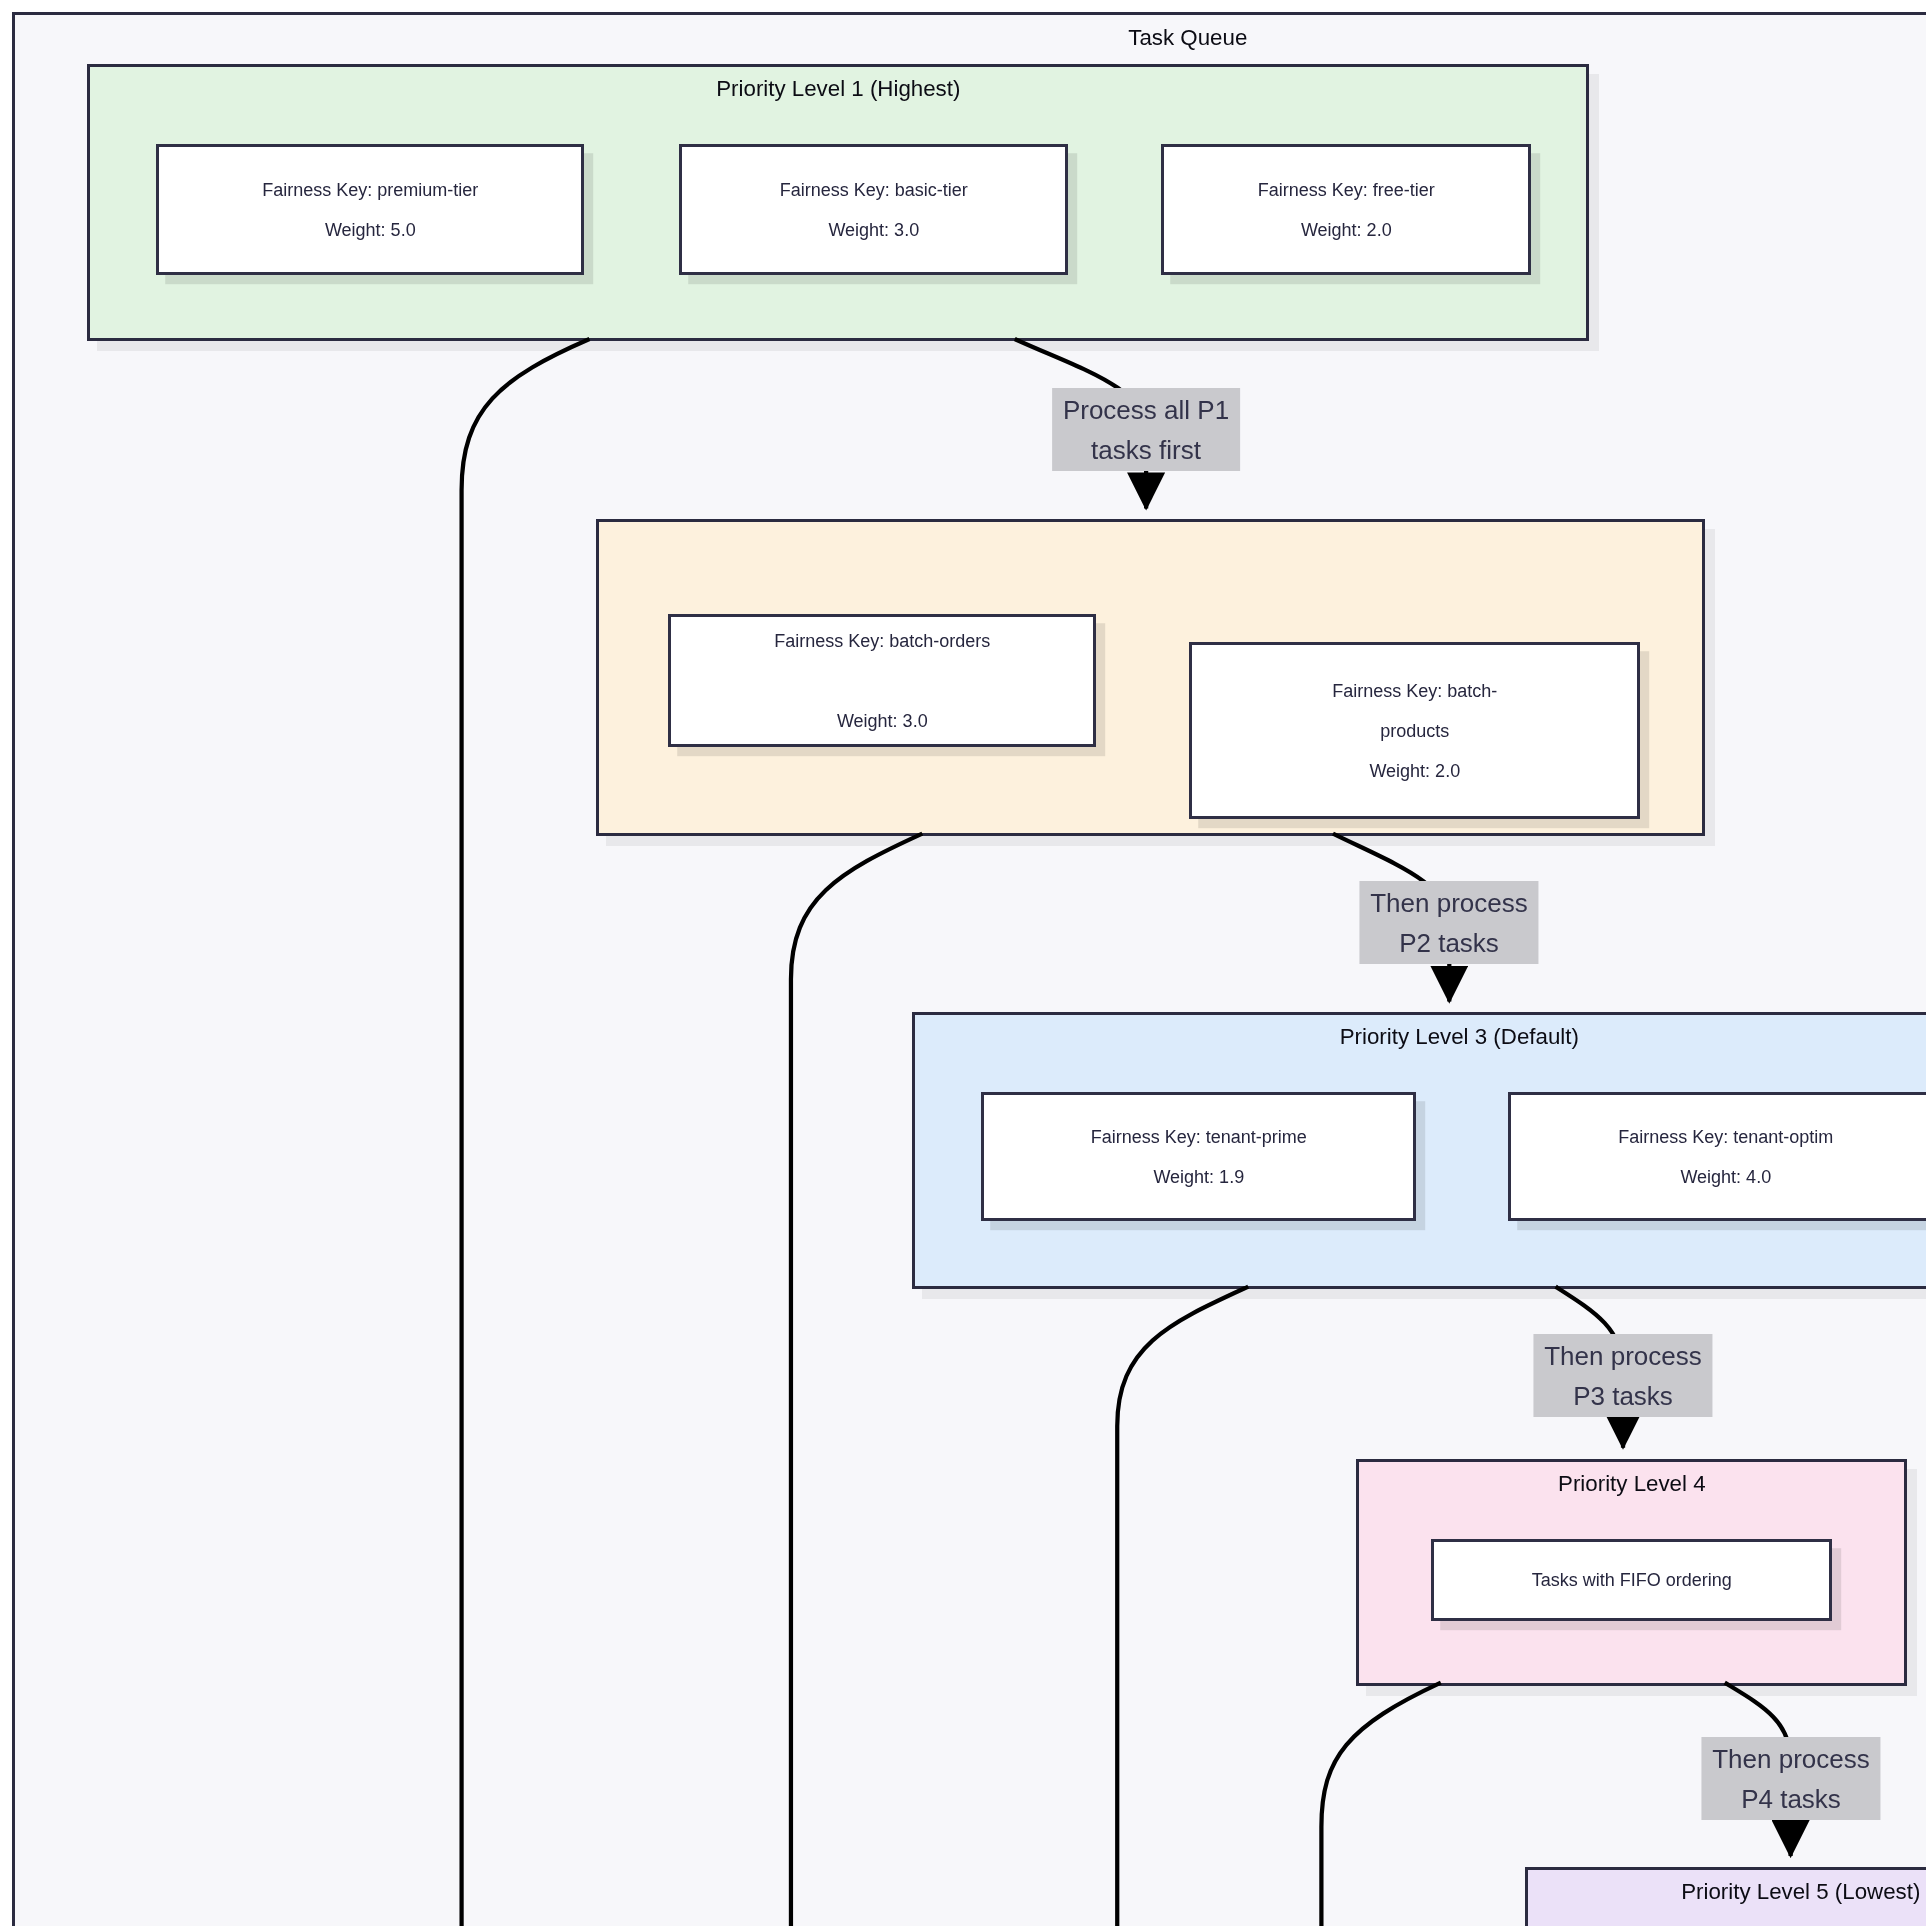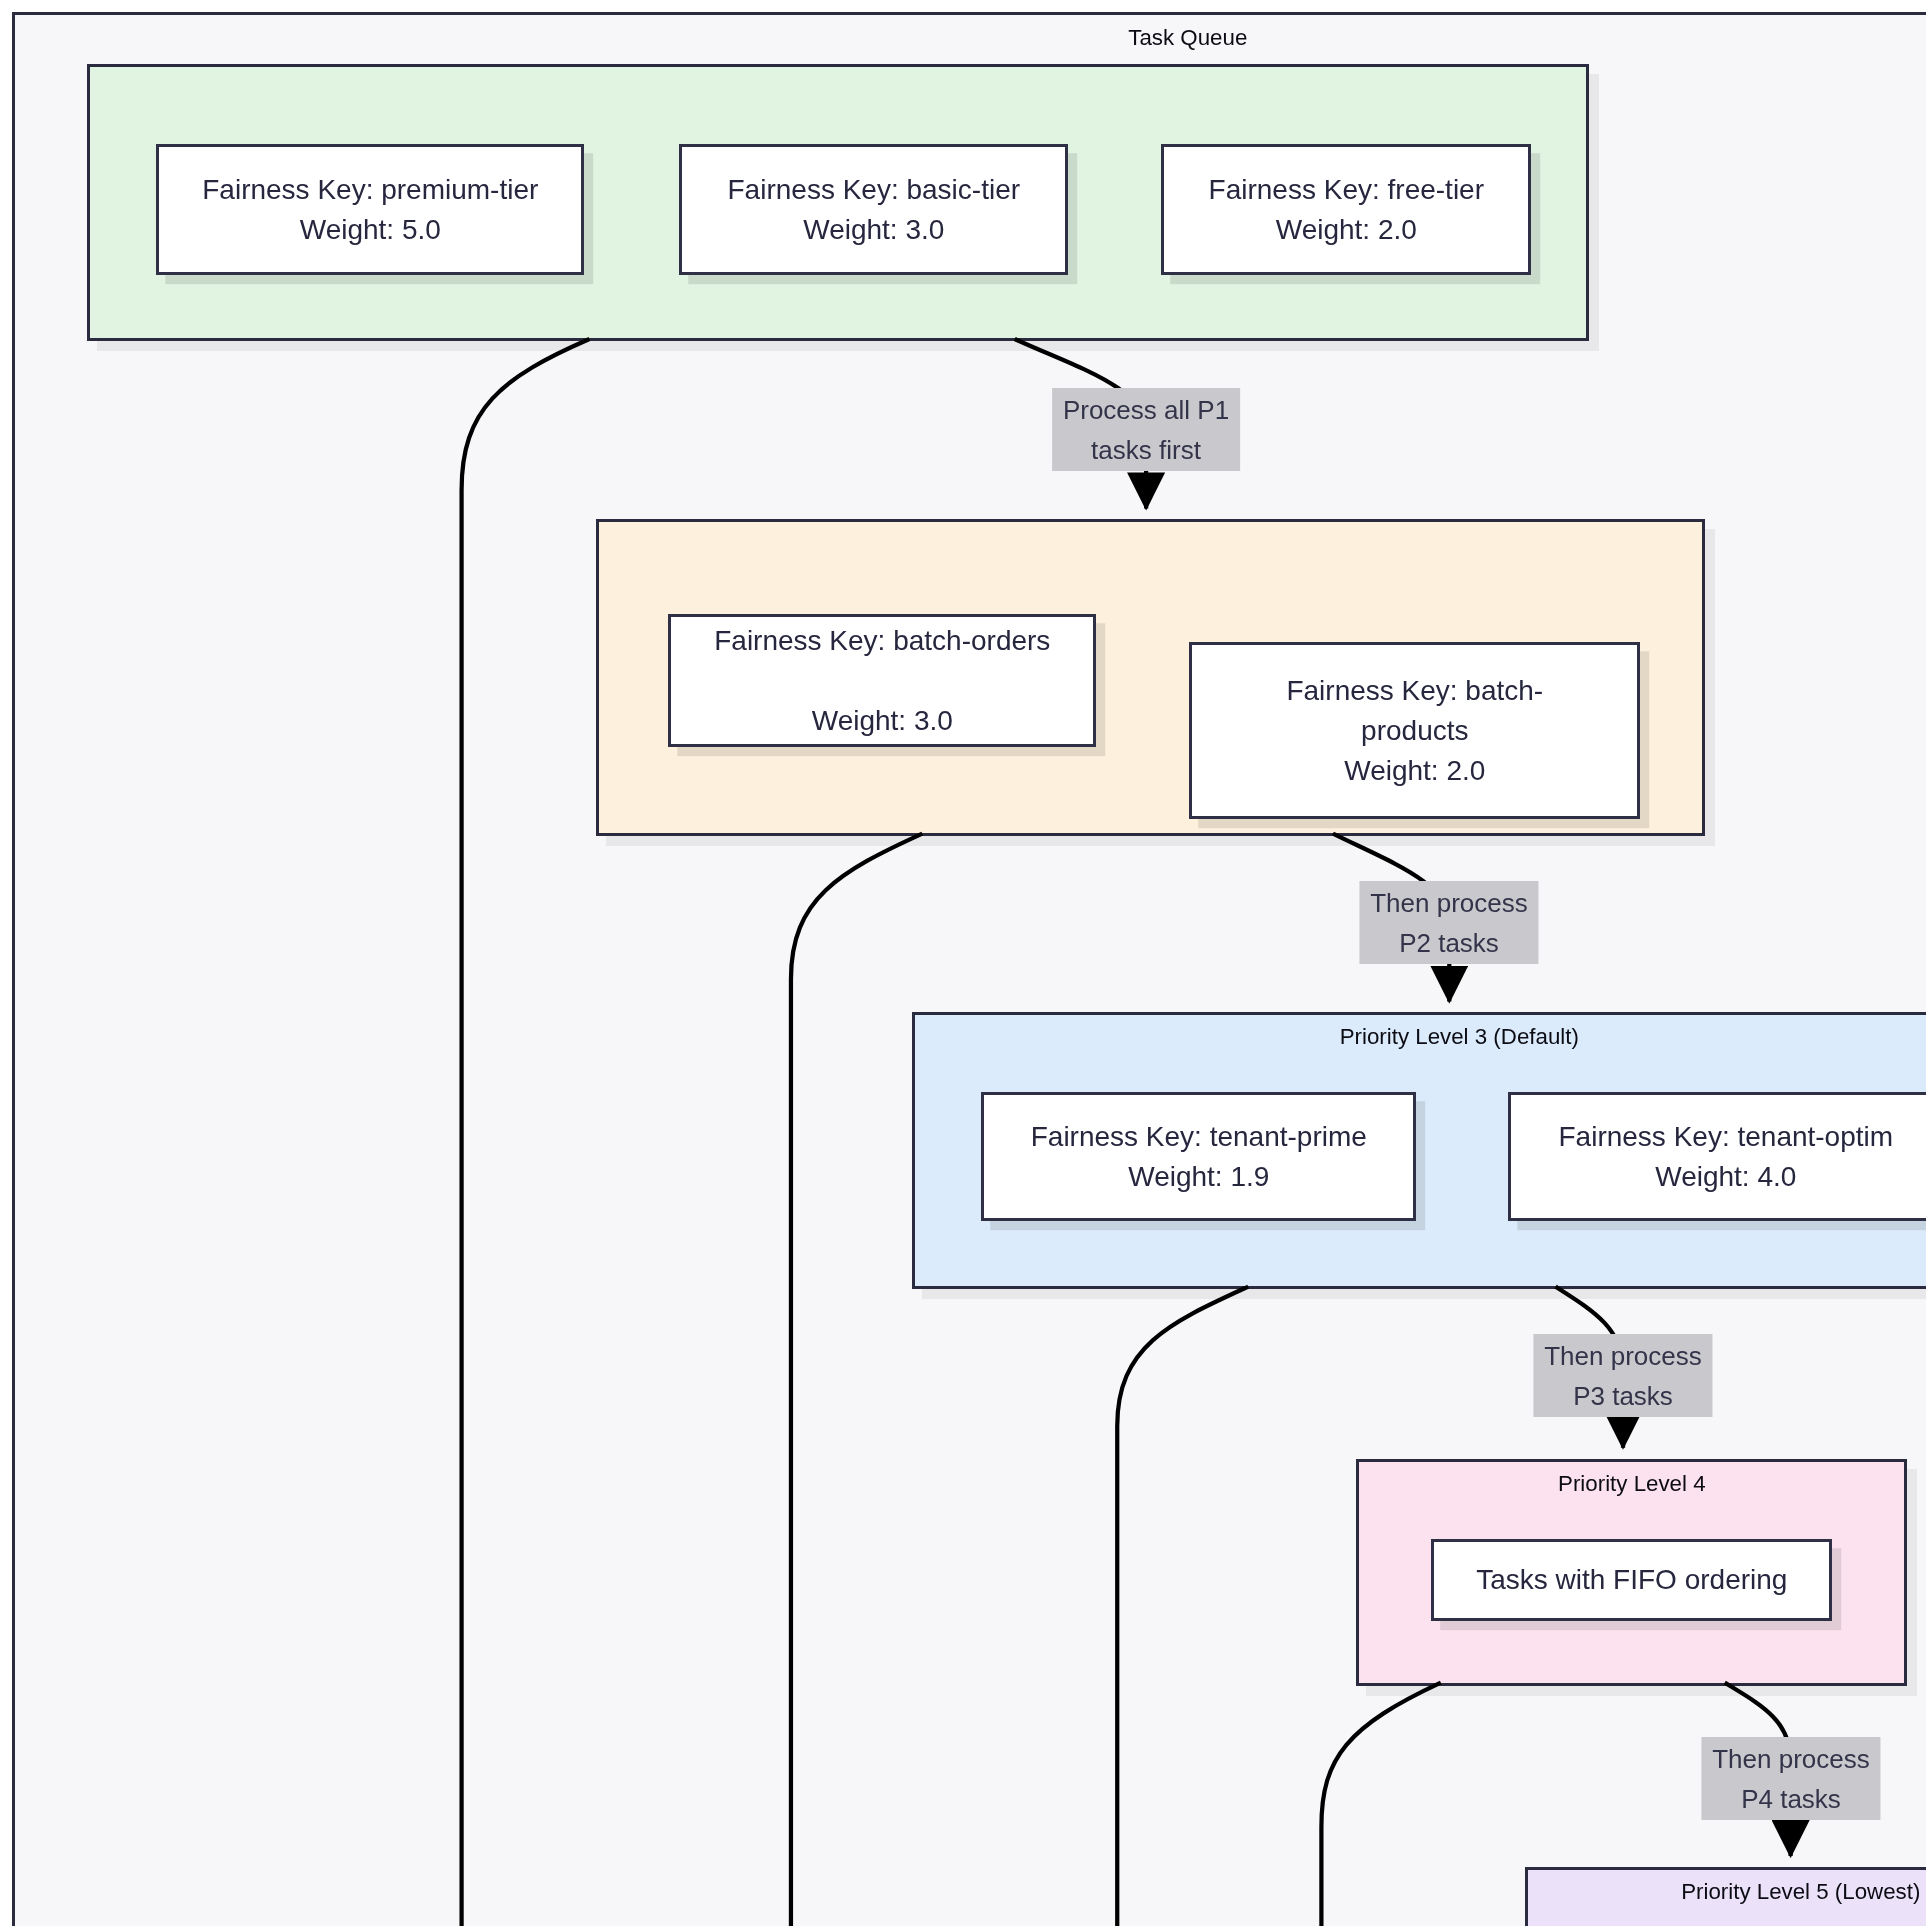--- a/index.html
+++ b/index.html
@@ -21,21 +21,21 @@
   }
   .sg-title{
     position:absolute;left:0;top:9.2px;width:100%;text-align:center;
     font-size:22.3px;color:#0c0c14;white-space:nowrap;
   }
   .node{
     position:absolute;background:#ffffff;border:3.1px solid #2f2f45;box-sizing:border-box;
     display:flex;flex-direction:column;justify-content:center;align-items:center;
     box-shadow:9.2px 9.2px 0 rgba(0,0,0,0.10);
   }
-  .node .ln{font-size:28px;line-height:40px;white-space:nowrap;color:#26263e;}
+  .node .ln{font-size:18px;line-height:40px;white-space:nowrap;color:#26263e;}
   .edges{position:absolute;left:0;top:0;z-index:5;}
   .edge-label{
     position:absolute;z-index:6;background:#c9c9cd;padding:1.5px 10.8px;
     text-align:center;transform:translateX(-50%);
   }
   .edge-label .ln{font-size:26px;line-height:40px;white-space:nowrap;color:#33334a;}
   
   .sg-p1{left:85px;top:62px;width:1502px;height:277px;}
   .sg-p2{left:593px;top:516px;width:1109px;height:317px;}
   .sg-p3{left:909px;top:1009px;width:1094px;height:277px;}
@@ -58,20 +58,21 @@
 </style>
 </head>
 <body>
 
 <div class="canvas">
 
   <div class="outer" style="background-color: rgb(247, 247, 250);">
     <div class="outer-title">Task Queue</div>
 
     <div class="subgraph sg-p1" style="left: 72px; top: 49px; background-color: rgb(225, 243, 225);">
+      <div class="sg-title">Priority Level 1 (Highest)</div>
       <div class="node n-premium">
         <div class="ln">Fairness Key: premium-tier</div>
         <div class="ln">Weight: 5.0</div>
       </div>
       <div class="node n-basic">
         <div class="ln">Fairness Key: basic-tier</div>
         <div class="ln">Weight: 3.0</div>
       </div>
       <div class="node n-free">
         <div class="ln">Fairness Key: free-tier</div>

